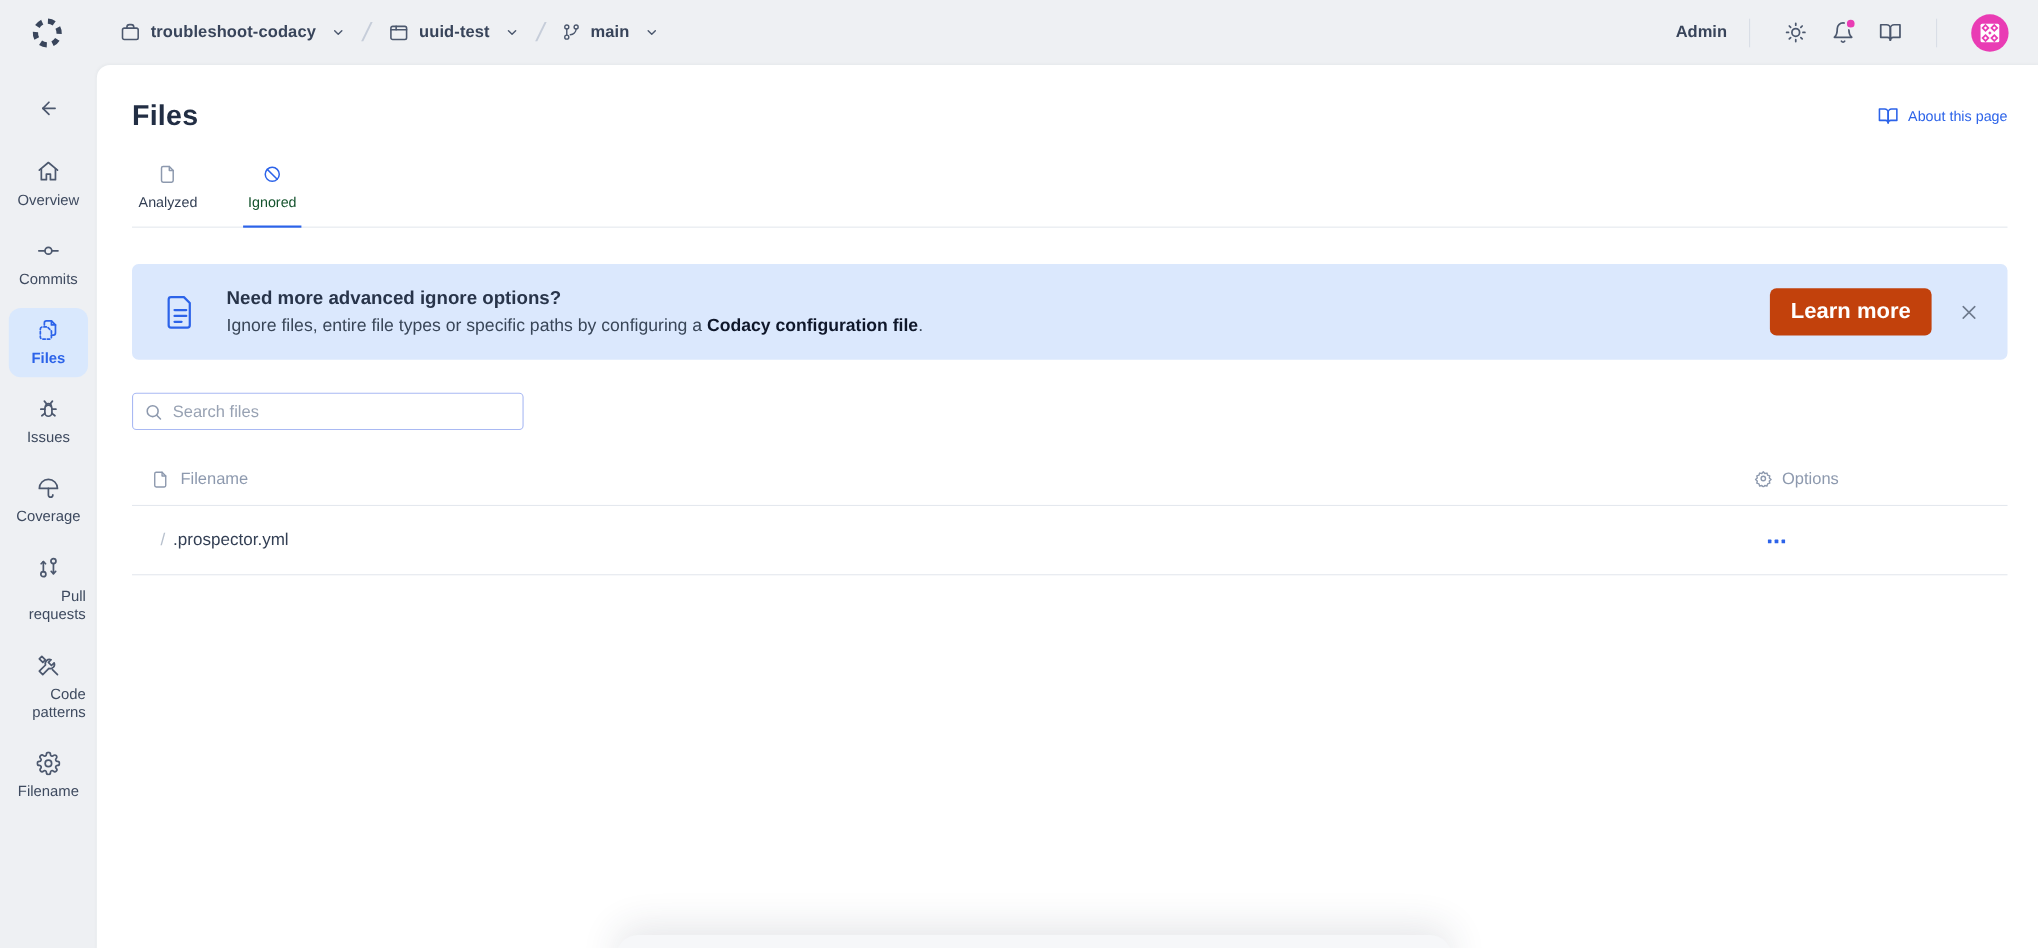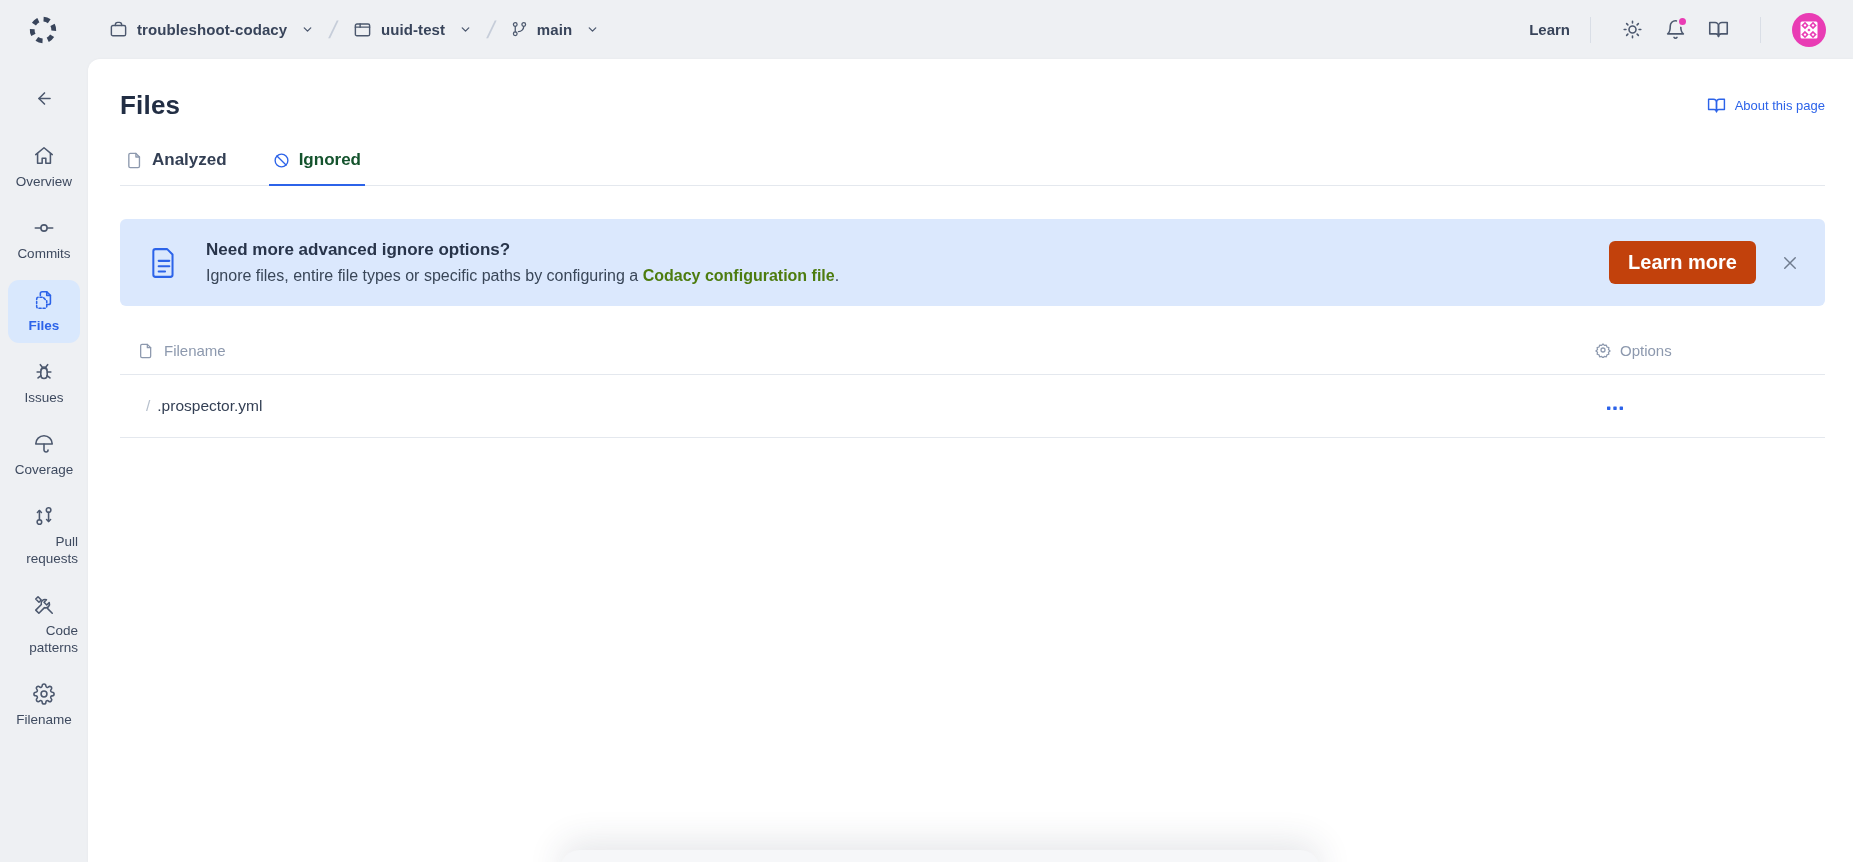--- a/index.html
+++ b/index.html
@@ -64,36 +64,36 @@
   .title-row { display: flex; align-items: center; justify-content: space-between; margin-top: 31px; }
   .page-title { font-size: 26px; font-weight: 700; color: #222e44; letter-spacing: .2px; }
   .about-link {
     display: flex; align-items: center; gap: 9px; color: #2c63e9;
     font-size: 13px; font-weight: 500; text-decoration: none; cursor: pointer;
   }
 
   .tabs-row { display: flex; gap: 38px; margin-top: 29px; border-bottom: 1px solid #e4e8ee; padding-left: 2px; }
   .tab {
     display: flex; align-items: center; gap: 9px; padding: 0 4px 14px;
-    font-size: 17px; font-weight: 700; color: #333f54; cursor: pointer;
-    border-bottom: 2px solid transparent; margin-bottom: -1px;
+    font-size: 13px; font-weight: 400; color: #333f54; cursor: pointer;
+    border-bottom: 2px solid transparent; margin-bottom: -1px; flex-direction: column;
   }
   .tab .tab-icon { color: #8d99ae; }
   .tab.active { color: #14532d; border-bottom-color: #2c63e9; }
   .tab.active .tab-icon { color: #2c63e9; }
 
   .banner {
     margin-top: 33px; background: #dbe8fd; border-radius: 6px;
     display: flex; align-items: center; padding: 21px 24px 21px 31px;
   }
   .banner-icon { color: #2c63e9; flex: 0 0 auto; }
   .banner-text { margin-left: 29px; flex: 1 1 auto; }
   .banner-title { font-size: 17px; font-weight: 700; color: #28344a; margin-bottom: 7px; }
   .banner-body { font-size: 16px; color: #394658; }
-  .banner-body b { color: #4d7c0f; }
+  .banner-body b { color: #0f172a; }
   .learn-more-btn {
     flex: 0 0 auto; background: #c2410c; color: #fff; border: none; border-radius: 6px;
     font-family: inherit; font-size: 20px; font-weight: 700; padding: 10px 19px; cursor: pointer;
   }
   .banner-close { background: none; border: none; cursor: pointer; color: #6f7b8e; margin-left: 23px; padding: 2px; }
 
   .search-box {
     margin-top: 30px; width: 356px; height: 34px;
     border: 1px solid #a9b9f3; border-radius: 4px; background: #fff;
     display: flex; align-items: center; padding: 0 10px;
@@ -184,21 +184,21 @@
       <span class="crumb-label">main</span>
       <span class="chev">
         <svg width="13" height="13" viewBox="0 0 24 24" fill="none" stroke="#4c586e" stroke-width="2.4" stroke-linecap="round" stroke-linejoin="round">
             <path d="M6 9l6 6 6-6"></path>
           </svg>
       </span>
     </span>
   </nav>
 
   <div class="topbar-right">
-    <span class="admin-label">Learn</span>
+    <span class="admin-label">Admin</span>
     <span class="vdivider"></span>
     <button class="icon-btn">
       <span>
         <svg width="21" height="21" viewBox="0 0 24 24" fill="none" stroke="currentColor" stroke-width="1.8" stroke-linecap="round">
           <circle cx="12" cy="12" r="4"></circle>
             <path d="M12 2.5v2M12 19.5v2M2.5 12h2M19.5 12h2M5.3 5.3l1.4 1.4M17.3 17.3l1.4 1.4M18.7 5.3l-1.4 1.4M6.7 17.3l-1.4 1.4"></path>
         </svg>
       </span>
     </button>
     <button class="icon-btn">
@@ -385,20 +385,29 @@
     <button class="learn-more-btn">Learn more</button>
     <button class="banner-close">
       <span>
         <svg width="18" height="18" viewBox="0 0 24 24" fill="none" stroke="currentColor" stroke-width="1.9" stroke-linecap="round">
             <path d="M5 5l14 14M19 5L5 19"></path>
           </svg>
       </span>
     </button>
   </section>
 
+  <div class="search-box">
+    <span class="search-icon">
+      <svg width="17" height="17" viewBox="0 0 24 24" fill="none" stroke="currentColor" stroke-width="2" stroke-linecap="round">
+        <circle cx="11" cy="11" r="7"></circle>
+          <path d="M16.5 16.5L21 21"></path>
+      </svg>
+    </span>
+    <input class="search-input" type="text" placeholder="Search files" style="">
+  </div>
 
   <div class="files-table">
     <div class="table-header">
       <div class="col-filename">
         <span>
           <svg width="16" height="16" viewBox="0 0 24 24" fill="none" stroke="currentColor" stroke-width="1.9" stroke-linecap="round" stroke-linejoin="round">
             <path d="M6 2h8l5 5v13a2 2 0 0 1-2 2H6a2 2 0 0 1-2-2V4a2 2 0 0 1 2-2z"></path>
               <path d="M14 2v5h5"></path>
           </svg>
         </span>

